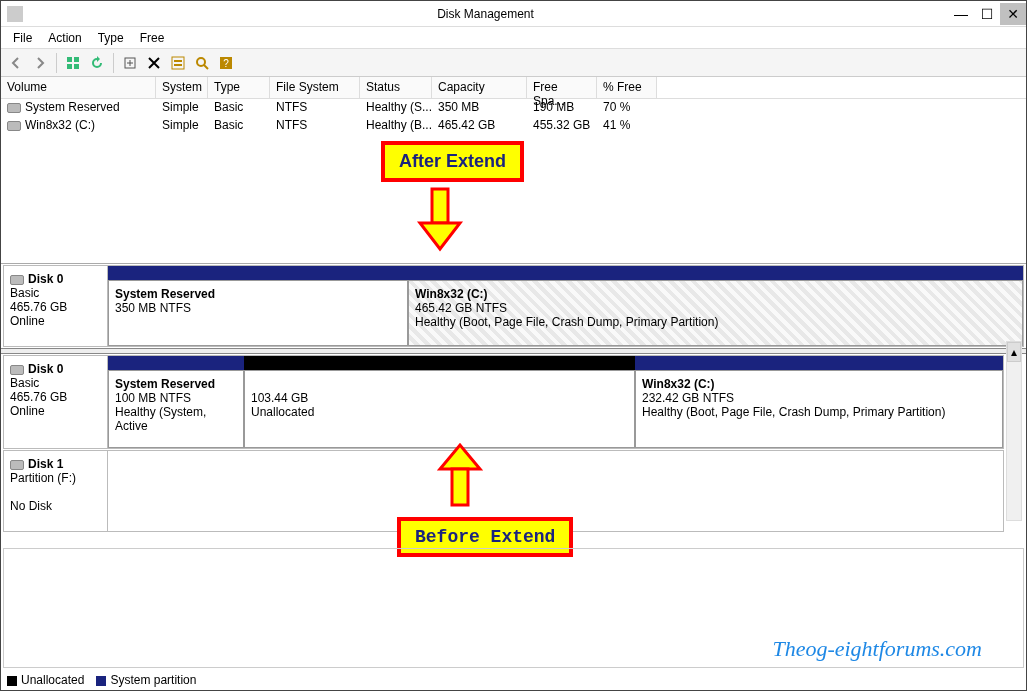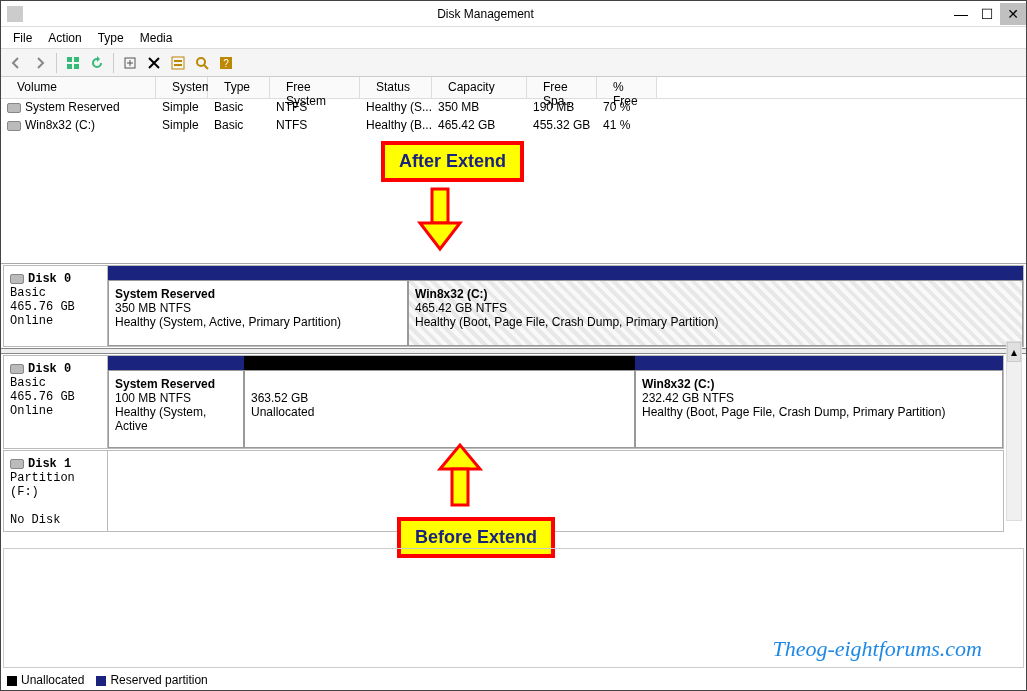--- a/index.html
+++ b/index.html
@@ -11,30 +11,30 @@
   .winbtn { width: 26px; height: 22px; display:flex; align-items:center; justify-content:center; font-family: Arial; font-size: 14px; background:#fff; }
   .winbtn.close { background:#c0c0c0; }
   .menubar { height: 22px; display: flex; align-items: center; padding: 0 4px; border-bottom: 1px solid #ddd; }
   .menuitem { padding: 2px 8px; }
   .toolbar { height: 28px; background: #f5f5f5; border-bottom: 1px solid #ccc; display: flex; align-items: center; gap: 2px; padding: 0 4px; }
   .tbtn { width: 22px; height: 22px; display:flex; align-items:center; justify-content:center; }
   .tbtn svg { width:16px; height:16px; }
   .sep { width:1px; height:20px; background:#ccc; margin:0 3px; }
   
   .vol-head { display:flex; height:22px; background:#fff; border-bottom:1px solid #ddd; }
-  .vol-head .col { border-right:1px solid #ddd; padding:3px 16px; font-size:12px; background:#fafafa; }
+  .vol-head .col { border-right:1px solid #ddd; padding:3px 6px; font-size:12px; background:#fafafa; }
   .vol-rows { }
   .vol-row { display:flex; height:18px; }
   .vol-row .col { padding:1px 6px; font-size:12px; overflow:hidden; white-space:nowrap; }
   .c0{width:155px} .c1{width:52px} .c2{width:62px} .c3{width:90px} .c4{width:72px} .c5{width:95px} .c6{width:70px} .c7{width:60px}
   .disk-icon { display:inline-block; width:14px; height:10px; background:#bbb; border-radius:2px; margin-right:4px; vertical-align:middle; border:1px solid #888; }
   .vol-region { height: 165px; border-bottom:1px solid #aaa; position:relative; }
   
   .disk-panel { display:flex; border:1px solid #bbb; margin:1px 2px; }
-  .disk-info { width:104px; border-right:1px solid #bbb; padding:6px; font-size:12px; background:#fff;font-family:Liberation Mono, monospace; }
+  .disk-info { width:104px; border-right:1px solid #bbb; padding:6px; font-size:12px; background:#fff; }
   .disk-info b { font-weight:bold; }
   .disk-bar { flex:1; display:flex; flex-direction:column; }
   .disk-bar-strip { height:14px; background:#1a237e; display:flex; }
   .disk-parts { flex:1; display:flex; }
   .part { border:1px solid #999; padding:6px; font-size:12px; background:#fff; }
   .part.hatched { background: repeating-linear-gradient(45deg,#f9f9f9,#f9f9f9 4px,#e8e8e8 4px,#e8e8e8 8px); }
   .part b { font-weight:bold; }
   
   .callout { position:absolute; border:4px solid red; background:yellow; font-weight:bold; font-size:18px; color:#1a237e; padding:6px 14px; font-family: Arial; }
   .arrow { position:absolute; }
@@ -55,21 +55,21 @@
     <div class="winbtn">—</div>
     <div class="winbtn">☐</div>
     <div class="winbtn close">✕</div>
   </div>
 </div>
 
 <div class="menubar">
   <div class="menuitem">File</div>
   <div class="menuitem">Action</div>
   <div class="menuitem">Type</div>
-  <div class="menuitem">Media</div>
+  <div class="menuitem">Free</div>
 </div>
 
 <div class="toolbar">
   <div class="tbtn">
       <svg viewBox="0 0 16 16">
         <path d="M10 3l-5 5 5 5" stroke="#888" stroke-width="2" fill="none"></path>
       </svg>
     </div>
   <div class="tbtn">
       <svg viewBox="0 0 16 16">
@@ -120,21 +120,21 @@
         <rect x="2" y="2" width="12" height="12" fill="#b80"></rect>
         <text x="8" y="12" font-size="10" text-anchor="middle" fill="#fff">?</text>
       </svg>
     </div>
 </div>
 
 <div class="vol-head">
   <div class="col c0">Volume</div>
   <div class="col c1">System</div>
   <div class="col c2">Type</div>
-  <div class="col c3">Free System</div>
+  <div class="col c3">File System</div>
   <div class="col c4">Status</div>
   <div class="col c5">Capacity</div>
   <div class="col c6">Free Spa...</div>
   <div class="col c7">% Free</div>
 </div>
 
 <div class="vol-region">
   <div class="vol-rows">
     <div class="vol-row">
       <div class="col c0"><span class="disk-icon"></span><span>System Reserved</span></div>
@@ -173,21 +173,20 @@
     <span>Basic</span><br>
     <span>465.76 GB</span><br>
     <span>Online</span>
   </div>
   <div class="disk-bar">
     <div class="disk-bar-strip"></div>
     <div class="disk-parts">
       <div class="part" style="width:300px">
         <b>System Reserved</b><br>
         <span>350 MB NTFS</span><br>
-        <span>Healthy (System, Active, Primary Partition)</span>
       </div>
       <div class="part hatched" style="flex:1">
         <b>Win8x32  (C:)</b><br>
         <span>465.42 GB NTFS</span><br>
         <span>Healthy (Boot, Page File, Crash Dump, Primary Partition)</span>
       </div>
     </div>
   </div>
 </div>
 
@@ -207,21 +206,21 @@
       <div style="width:368px;background:#1a237e"></div>
     </div>
     <div class="disk-parts">
       <div class="part" style="width:136px">
         <b>System Reserved</b><br>
         <span>100 MB NTFS</span><br>
         <span>Healthy (System, Active</span>
       </div>
       <div class="part" style="flex:1">
         <br>
-        <span>363.52 GB</span><br>
+        <span>103.44 GB</span><br>
         <span>Unallocated</span>
       </div>
       <div class="part" style="width:368px">
         <b>Win8x32  (C:)</b><br>
         <span>232.42 GB NTFS</span><br>
         <span>Healthy (Boot, Page File, Crash Dump, Primary Partition)</span>
       </div>
     </div>
   </div>
 </div>
@@ -234,26 +233,26 @@
   </div>
   <div class="disk-bar"></div>
 </div>
 
 <div class="arrow" style="left:434px; top:440px;">
   <svg width="50" height="70">
       <polygon points="5,28 45,28 25,4" fill="yellow" stroke="red" stroke-width="3"></polygon>
       <rect x="17" y="28" width="16" height="36" fill="yellow" stroke="red" stroke-width="3"></rect>
     </svg>
 </div>
-<div class="callout" style="left:396px; top:516px;">Before Extend</div>
+<div class="callout" style="left:396px; top:516px;font-family:Liberation Mono, monospace;">Before Extend</div>
 
 <div class="scroll-hint">
     <div class="thumb">▴</div>
   </div>
 
 <div style="position:absolute; left:2px; right:2px; bottom:22px; height:120px; border:1px solid #ccc; pointer-events:none;"></div>
 
 <div class="watermark">Theog-eightforums.com</div>
 
 <div class="legend">
   <span><span class="sw" style="background:#000"></span><span>Unallocated</span></span>
-  <span><span class="sw" style="background:#1a237e"></span><span>Reserved partition</span></span>
+  <span><span class="sw" style="background:#1a237e"></span><span>System partition</span></span>
 </div>
 
 </body></html>

